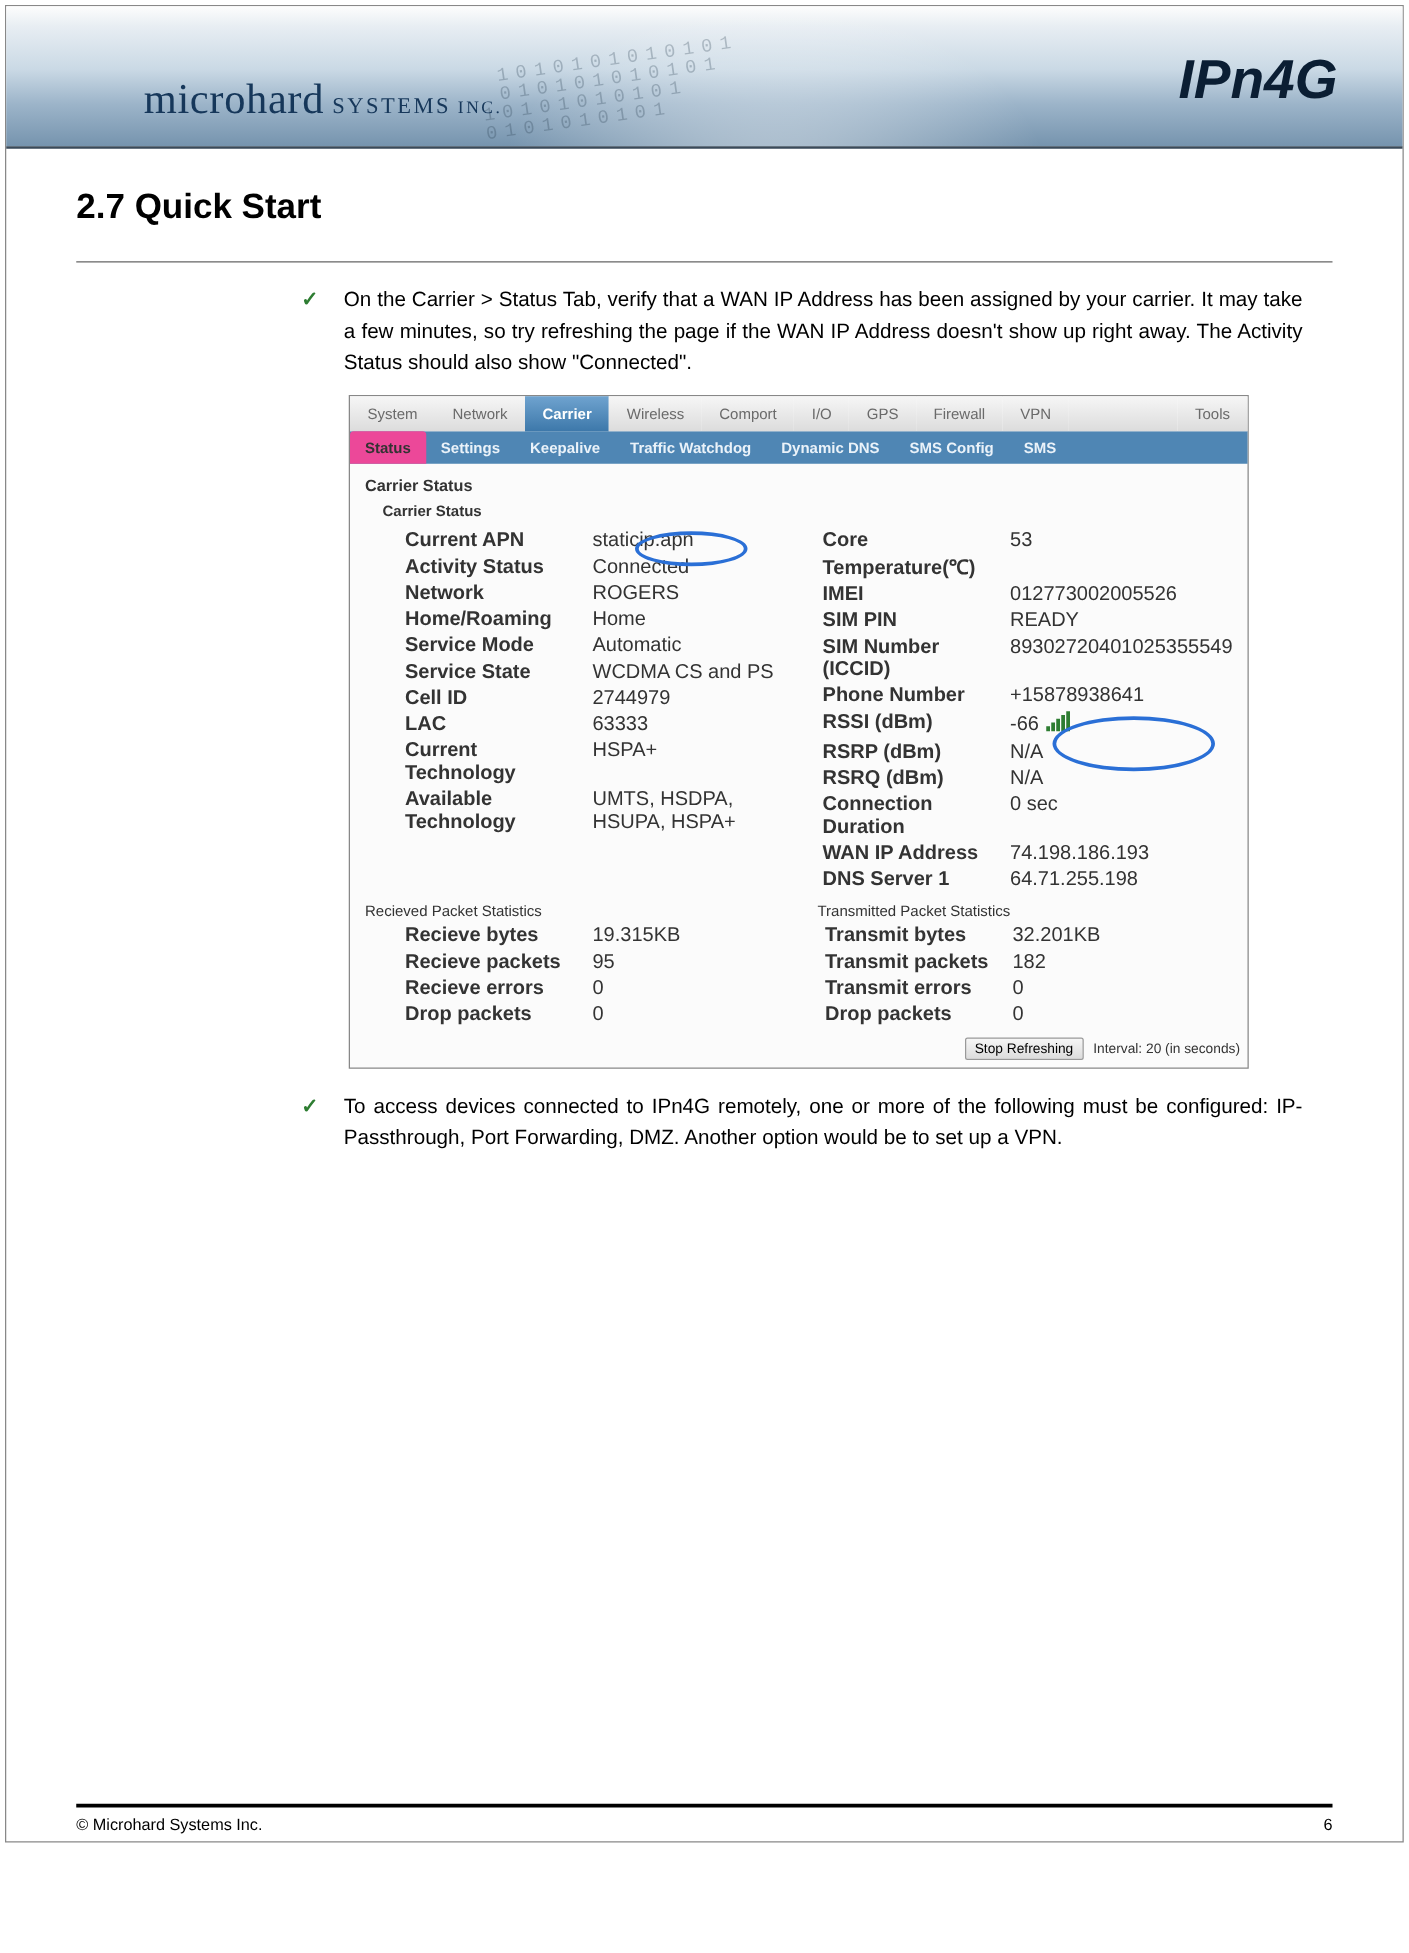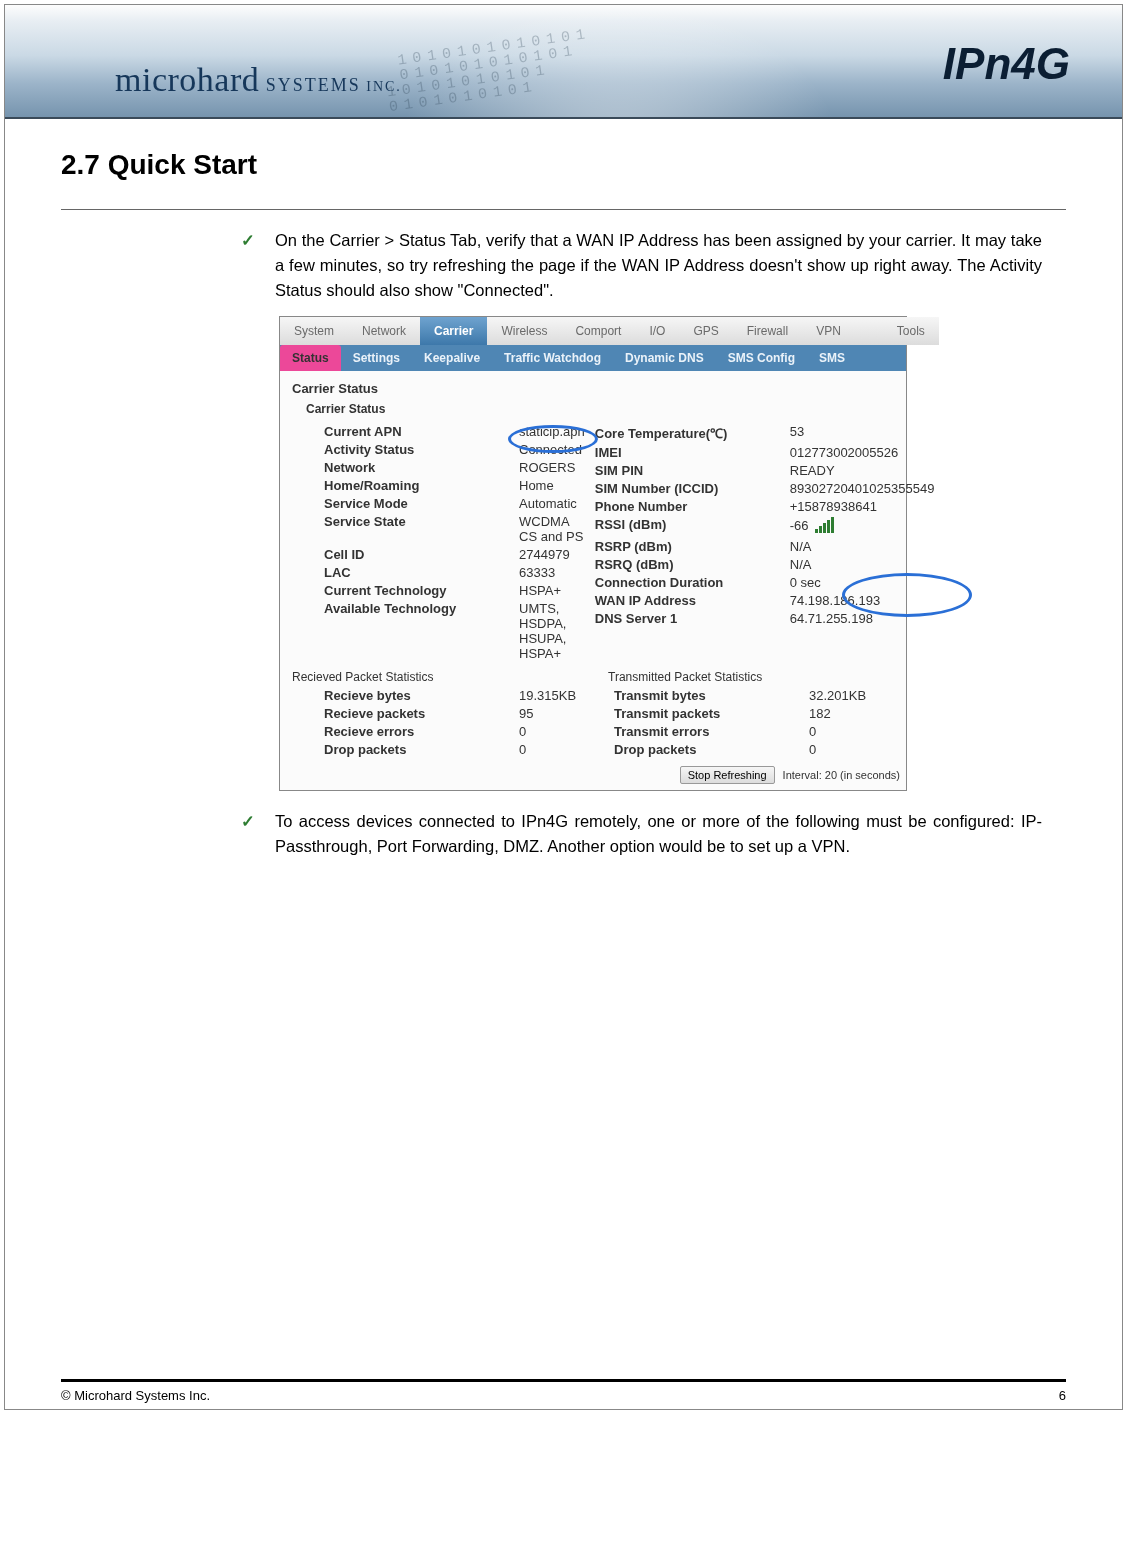--- a/index.html
+++ b/index.html
@@ -59,21 +59,21 @@
     font-size:28px; font-weight:700;
   }
   hr.rule { border:0; border-top:1px solid #666; margin:28px 0 18px 0; }
   .bullets { margin-left: 180px; margin-right: 24px; }
   .bullet { display:flex; gap:16px; margin-bottom:14px; font-size:16.5px; line-height:1.5; }
   .check { color:#2e7d32; font-weight:700; flex:0 0 18px; }
   .bullet .txt { text-align:justify; }
   
   .shot {
     margin: 10px 0 18px 38px;
-    width: 628px;
+    width: 720px;
     border:1px solid #888;
     background:#fbfbfb;
     font-family: Arial, Helvetica, sans-serif;
     font-size:12px;
     color:#333;
     position:relative;
     padding-bottom:6px;
   }
   .tabrow, .subtabrow { display:flex; }
   .tabrow .tab {
@@ -92,21 +92,21 @@
     color:#eaf2f9; font-weight:700; font-size:12px;
   }
   .subtabrow .stab.sel {
     background:#ec4899; color:#333;
     border-top-left-radius:3px; border-top-right-radius:3px;
   }
   .section-title { font-weight:700; padding:10px 12px 2px 12px; font-size:13px; }
   .subhead { font-weight:700; padding:4px 12px 6px 26px; font-size:12px; }
   .cols { display:flex; padding:0 12px 4px 44px; gap:10px; }
   .col { flex:1; }
-  .row { display:flex; padding:1.5px 0; font-size:13px;gap:45px; }
+  .row { display:flex; padding:1.5px 0; font-size:16px; }
   .row .k { flex:0 0 150px; font-weight:700; }
   .row .v { flex:1; color:#333; }
   .stats-hdr { display:flex; padding:4px 12px 2px 12px; font-weight:400; font-size:12px; }
   .stats-hdr .lh { flex:1; }
   .stats-hdr .rh { flex:1; padding-left:30px; }
   .footer-bar { display:flex; justify-content:flex-end; gap:8px; align-items:center; padding:4px 6px 0 0; font-size:11px; }
   .btn {
     background: linear-gradient(#f6f6f6,#dcdcdc);
     border:1px solid #999;
     padding:2px 7px; font-size:11px; border-radius:2px;

